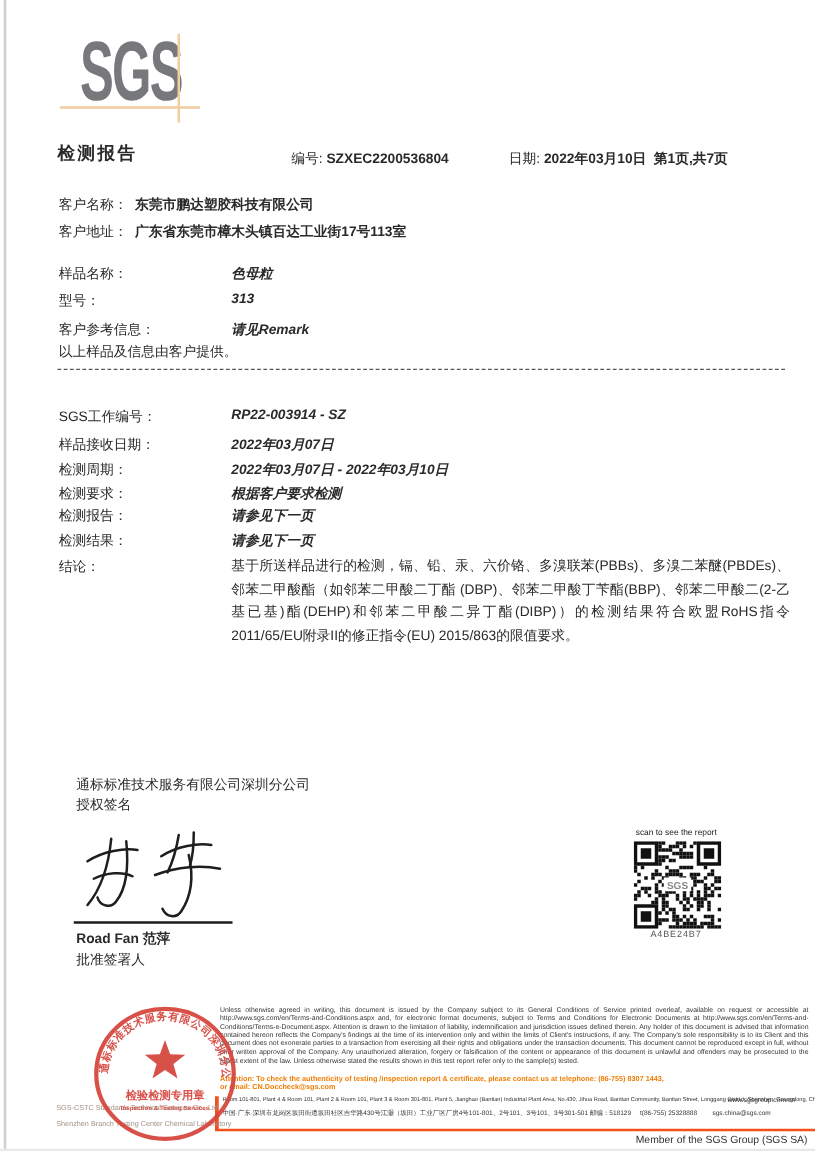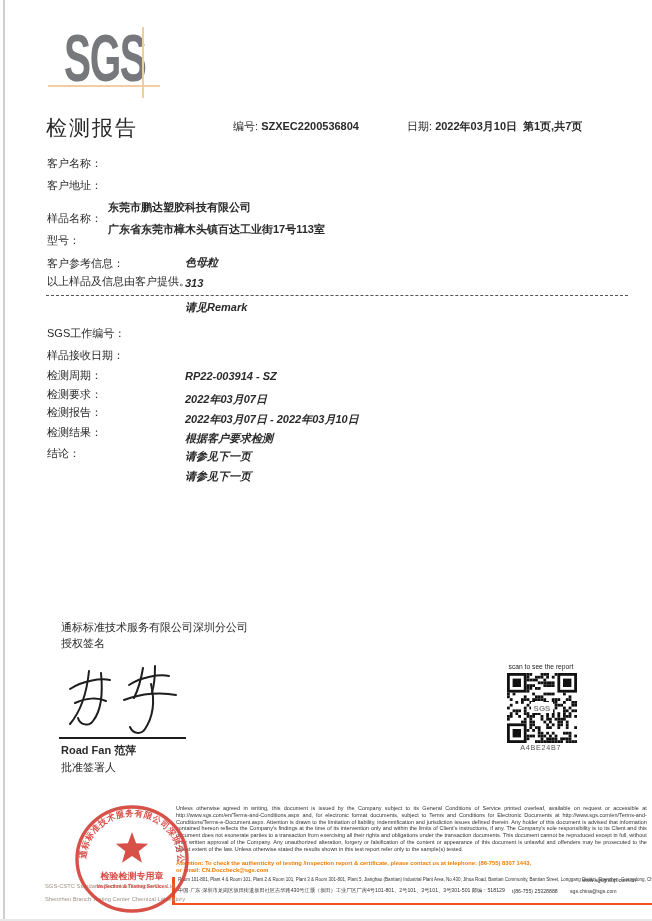--- a/index.html
+++ b/index.html
@@ -7,27 +7,27 @@
         font-family:"Liberation Sans","DejaVu Sans",sans-serif;color:#2a2a2a;}
   .abs{position:absolute;}
   .edge-left{left:3px;top:0;width:2px;height:100%;background:#cfcfcf;}
   .edge-bottom{left:0;bottom:0;width:100%;height:2px;background:#e8e8e8;}
 
   .logo{left:64px;top:24px;font-size:58px;font-weight:700;color:#77787b;
         letter-spacing:-2px;transform:scale(.70,1.16);transform-origin:top left;line-height:1;}
   .xline-h{left:48px;top:85px;width:112px;height:2px;background:#f2cda0;}
   .xline-v{left:142px;top:27px;width:2px;height:71px;background:#f2cda0;}
 
-  .title{left:46px;top:114px;font-size:21px;font-weight:400;letter-spacing:2px;}
+  .title{left:46px;top:114px;font-size:14px;font-weight:700;letter-spacing:2px;}
   .meta{font-size:11px;top:119px;white-space:nowrap;}
   .meta b{font-weight:700;}
 
   .row{font-size:11px;white-space:nowrap;}
   .row .lbl{position:absolute;left:47px;}
-  .row .val{position:absolute;font-weight:700;margin-top:44px;}
+  .row .val{position:absolute;font-weight:700;}
   .v1 .val{left:108px;}
   .v2 .val{left:185px;font-style:italic;}
   .note{left:47px;font-size:11px;}
   .dashed{left:46px;top:295px;width:582px;border-top:1px dashed #555;height:0;}
 
   .concl-lbl{left:47px;top:446px;font-size:11px;}
   .concl{left:185px;top:444px;width:447px;font-size:11px;line-height:18.6px;text-align:justify;}
 
   .sig-company{left:61px;top:620px;font-size:11px;}
   .sig-auth{left:61px;top:636px;font-size:11px;}
@@ -125,20 +125,21 @@
   <div class="abs row v2" style="top:405px;">
     <span class="lbl">检测报告：</span>
     <span class="val">请参见下一页</span>
   </div>
   <div class="abs row v2" style="top:425px;">
     <span class="lbl">检测结果：</span>
     <span class="val">请参见下一页</span>
   </div>
 
   <div class="abs concl-lbl">结论：</div>
+  <div class="abs concl">基于所送样品进行的检测，镉、铅、汞、六价铬、多溴联苯(PBBs)、多溴二苯醚(PBDEs)、邻苯二甲酸酯（如邻苯二甲酸二丁酯 (DBP)、邻苯二甲酸丁苄酯(BBP)、邻苯二甲酸二(2-乙基已基)酯(DEHP)和邻苯二甲酸二异丁酯(DIBP)）的检测结果符合欧盟RoHS指令2011/65/EU附录II的修正指令(EU) 2015/863的限值要求。</div>
 
   <div class="abs sig-company">通标标准技术服务有限公司深圳分公司</div>
   <div class="abs sig-auth">授权签名</div>
   <svg class="abs sigimg" width="150" height="78" viewBox="0 0 150 78">
     <g fill="none" stroke="#1e1e1e" stroke-width="2" stroke-linecap="round">
       <path d="M14,28 C26,20 44,17 54,19"></path>
       <path d="M33,10 C31,30 25,50 14,63"></path>
       <path d="M45,12 C47,32 45,50 37,60 C33,66 24,64 22,57"></path>
       <path d="M19,42 C29,37 42,36 50,40"></path>
       <path d="M73,24 C85,16 103,13 113,15"></path>
@@ -394,15 +395,16 @@
   </div>
 
   <div class="abs addr-bar"></div>
   <div class="abs tiny addr-en">Room 101-801, Plant 4 &amp; Room 101, Plant 2 &amp; Room 101, Plant 3 &amp; Room 301-801, Plant 5, Jianghao (Bantian) Industrial Plant Area, No.430, Jihua Road, Bantian Community, Bantian Street, Longgang District, Shenzhen, Guangdong, China 518129</div>
   <div class="abs tiny website">www.sgsgroup.com.cn</div>
   <div class="abs tiny addr-cn">中国·广东·深圳市龙岗区坂田街道坂田社区吉华路430号江灏（坂田）工业厂区厂房4号101-801、2号101、3号101、3号301-501 邮编：518129</div>
   <div class="abs tiny phone">t(86-755) 25328888</div>
   <div class="abs tiny email">sgs.china@sgs.com</div>
 
   <div class="abs footer-rule"></div>
+  <div class="abs member">Member of the SGS Group (SGS SA)</div>
 
   <div class="abs edge-bottom"></div>
 </div>
 
 </body></html>

